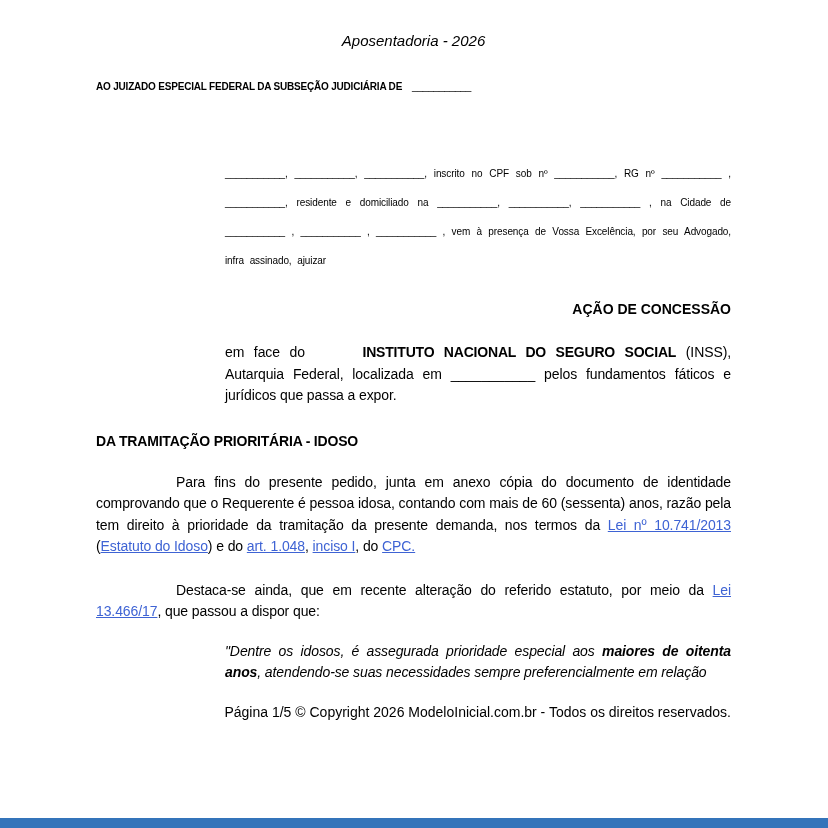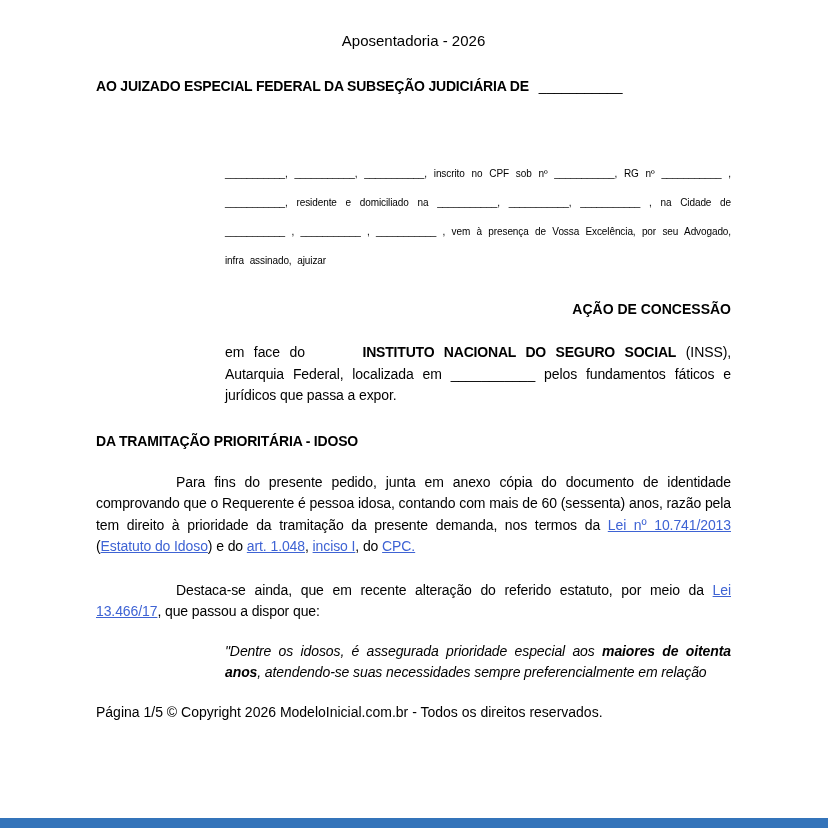--- a/index.html
+++ b/index.html
@@ -12,24 +12,25 @@
     overflow: hidden;
   }
   .page { padding: 32px 97px 0 96px; }
 
   .doc-title {
     text-align: center;
     font-size: 15px;
     line-height: 18px;
     margin: 0 0 28px 0;
     font-weight: normal;
+    font-style: italic;
   }
   .addressee {
     font-weight: bold;
-    font-size: 14px;
+    font-size: 10px;
     line-height: 17px;
     margin: 0;
     letter-spacing: -0.2px;
   }
   .addressee .blank { margin-left: 10px; font-weight: normal; }
 
   .qualification {
     margin: 64px 0 0 129px;
     font-size: 10px;
     line-height: 29px;
@@ -83,21 +84,21 @@
     font-size: 14px;
     line-height: 21.5px;
     text-align: justify;
     font-style: italic;
     letter-spacing: -0.1px;
   }
   .quote b { font-style: italic; }
 
   .page-footer {
     margin-top: 20px;
-    text-align: left;
+    text-align: right;
     font-size: 14px;
     line-height: 17px;
   }
 
   .bottom-bar {
     position: absolute;
     left: 0; right: 0; bottom: 0;
     height: 10px;
     background: var(--bar-color, #3474ba);
   }

